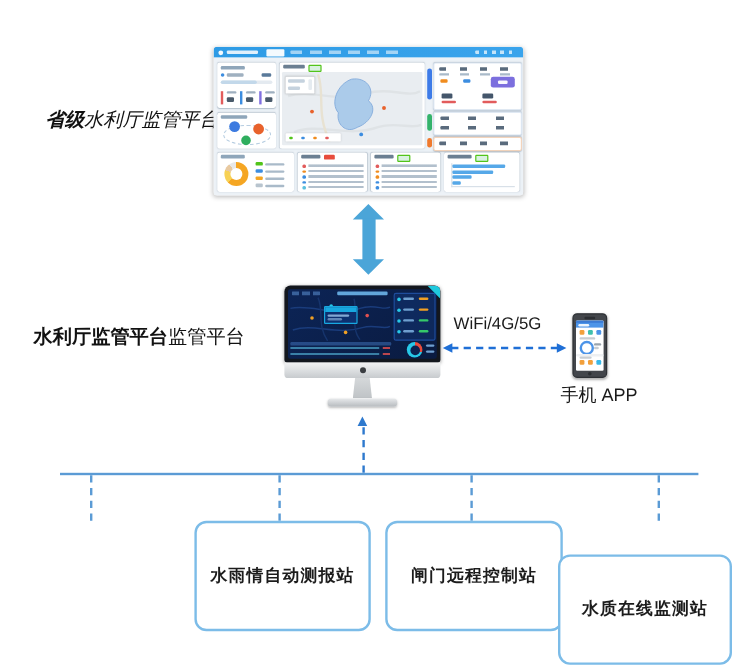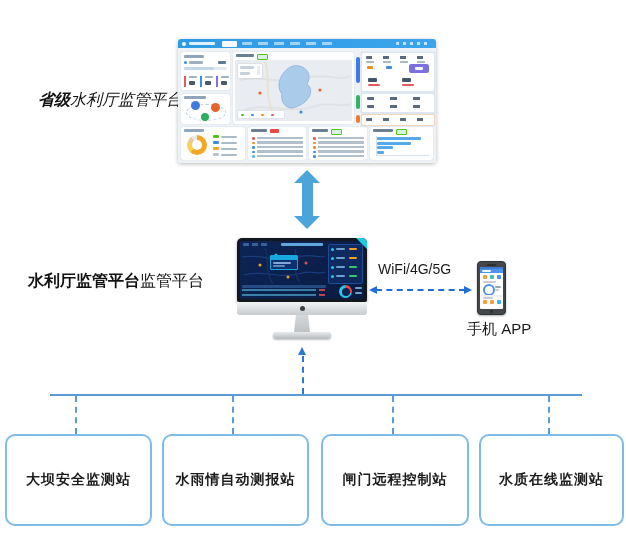--- a/index.html
+++ b/index.html
@@ -282,26 +282,23 @@
     <div class="abs" style="left:0;top:0;width:0;height:0;border-left:4.5px solid transparent;border-right:4.5px solid transparent;border-bottom:8px solid #2e79ce;"></div>
     <div class="abs" style="left:3.5px;top:9px;width:0;height:38px;border-left:2px dashed #2e79ce;"></div>
   </div>
 
   <div class="abs" style="left:50px;top:394px;width:532px;height:0;border-top:2px solid #5b9bd5;"></div>
   <div class="dropline" style="left:75px;"></div>
   <div class="dropline" style="left:232px;"></div>
   <div class="dropline" style="left:392px;"></div>
   <div class="dropline" style="left:548px;"></div>
 
-  <div class="station" style="left:5px;width:143px;">
-    <span>大坝安全监测站</span>
-  </div>
   <div class="station" style="left:321px;width:144px;">
     <span>闸门远程控制站</span>
   </div>
   <div class="station" style="left:162px;width:143px;">
     <span>水雨情自动测报站</span>
   </div>
-  <div class="station" style="left:479px;width:141px;">
+  <div class="station" style="left:465px;width:141px;margin-top:28px;">
     <span>水质在线监测站</span>
   </div>
 
 </div>
 
 </body></html>

